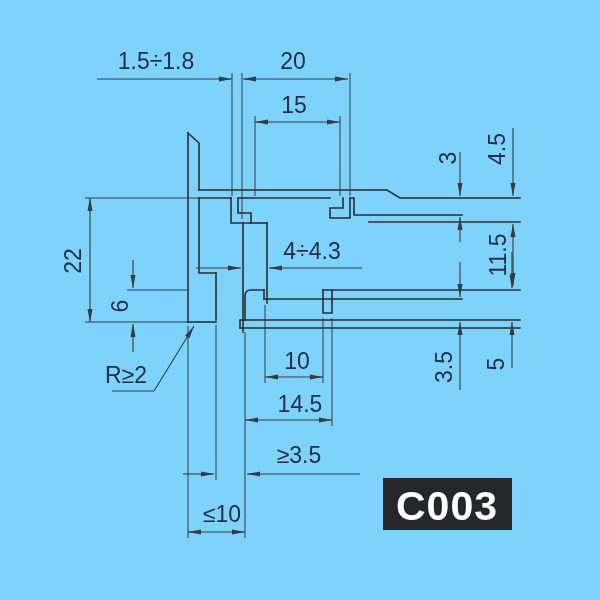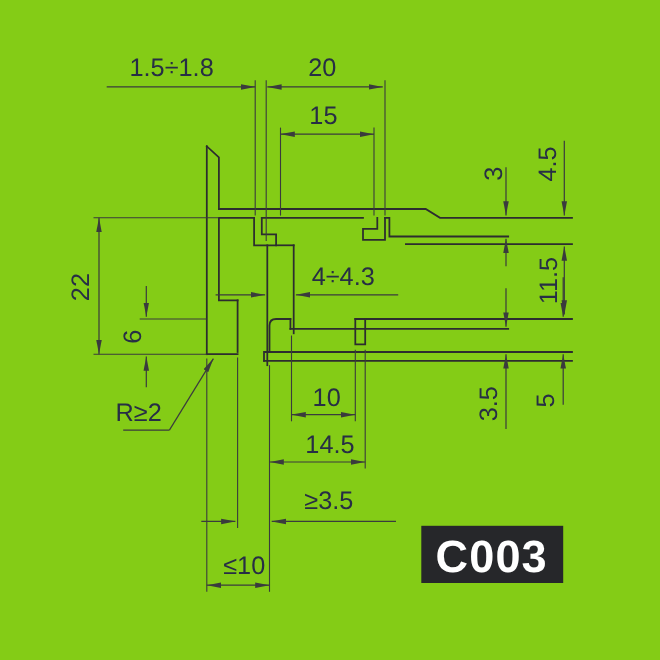--- a/index.html
+++ b/index.html
@@ -1,16 +1,16 @@
 <!DOCTYPE html>
 <html><head>
 <meta charset="utf-8">
 <style>
   html,body{margin:0;padding:0;background:#ffffff;}
-  .canvas{position:relative;width:600px;height:600px;background:#84cc16;overflow:hidden;
+  .canvas{position:relative;width:600px;height:600px;background:#7dd3fc;overflow:hidden;
           font-family:"Liberation Sans", sans-serif;}
   svg{display:block;}
   .pline{stroke:#2c2d2f;stroke-width:1.6;fill:none;stroke-linecap:square;stroke-linejoin:miter;}
   .dline{stroke:#3a3b3d;stroke-width:1.1;fill:none;stroke-linecap:butt;}
   .eline{stroke:#3a3b3d;stroke-width:1.0;fill:none;stroke-linecap:butt;}
   .dimtext{font-family:"Liberation Sans", sans-serif;font-size:23px;fill:#272e45;}
   .badge-rect{fill:#26272a;}
   .badge-text{font-family:"Liberation Sans", sans-serif;font-size:41px;font-weight:bold;fill:#ffffff;letter-spacing:1px;}
 </style>
 </head>

